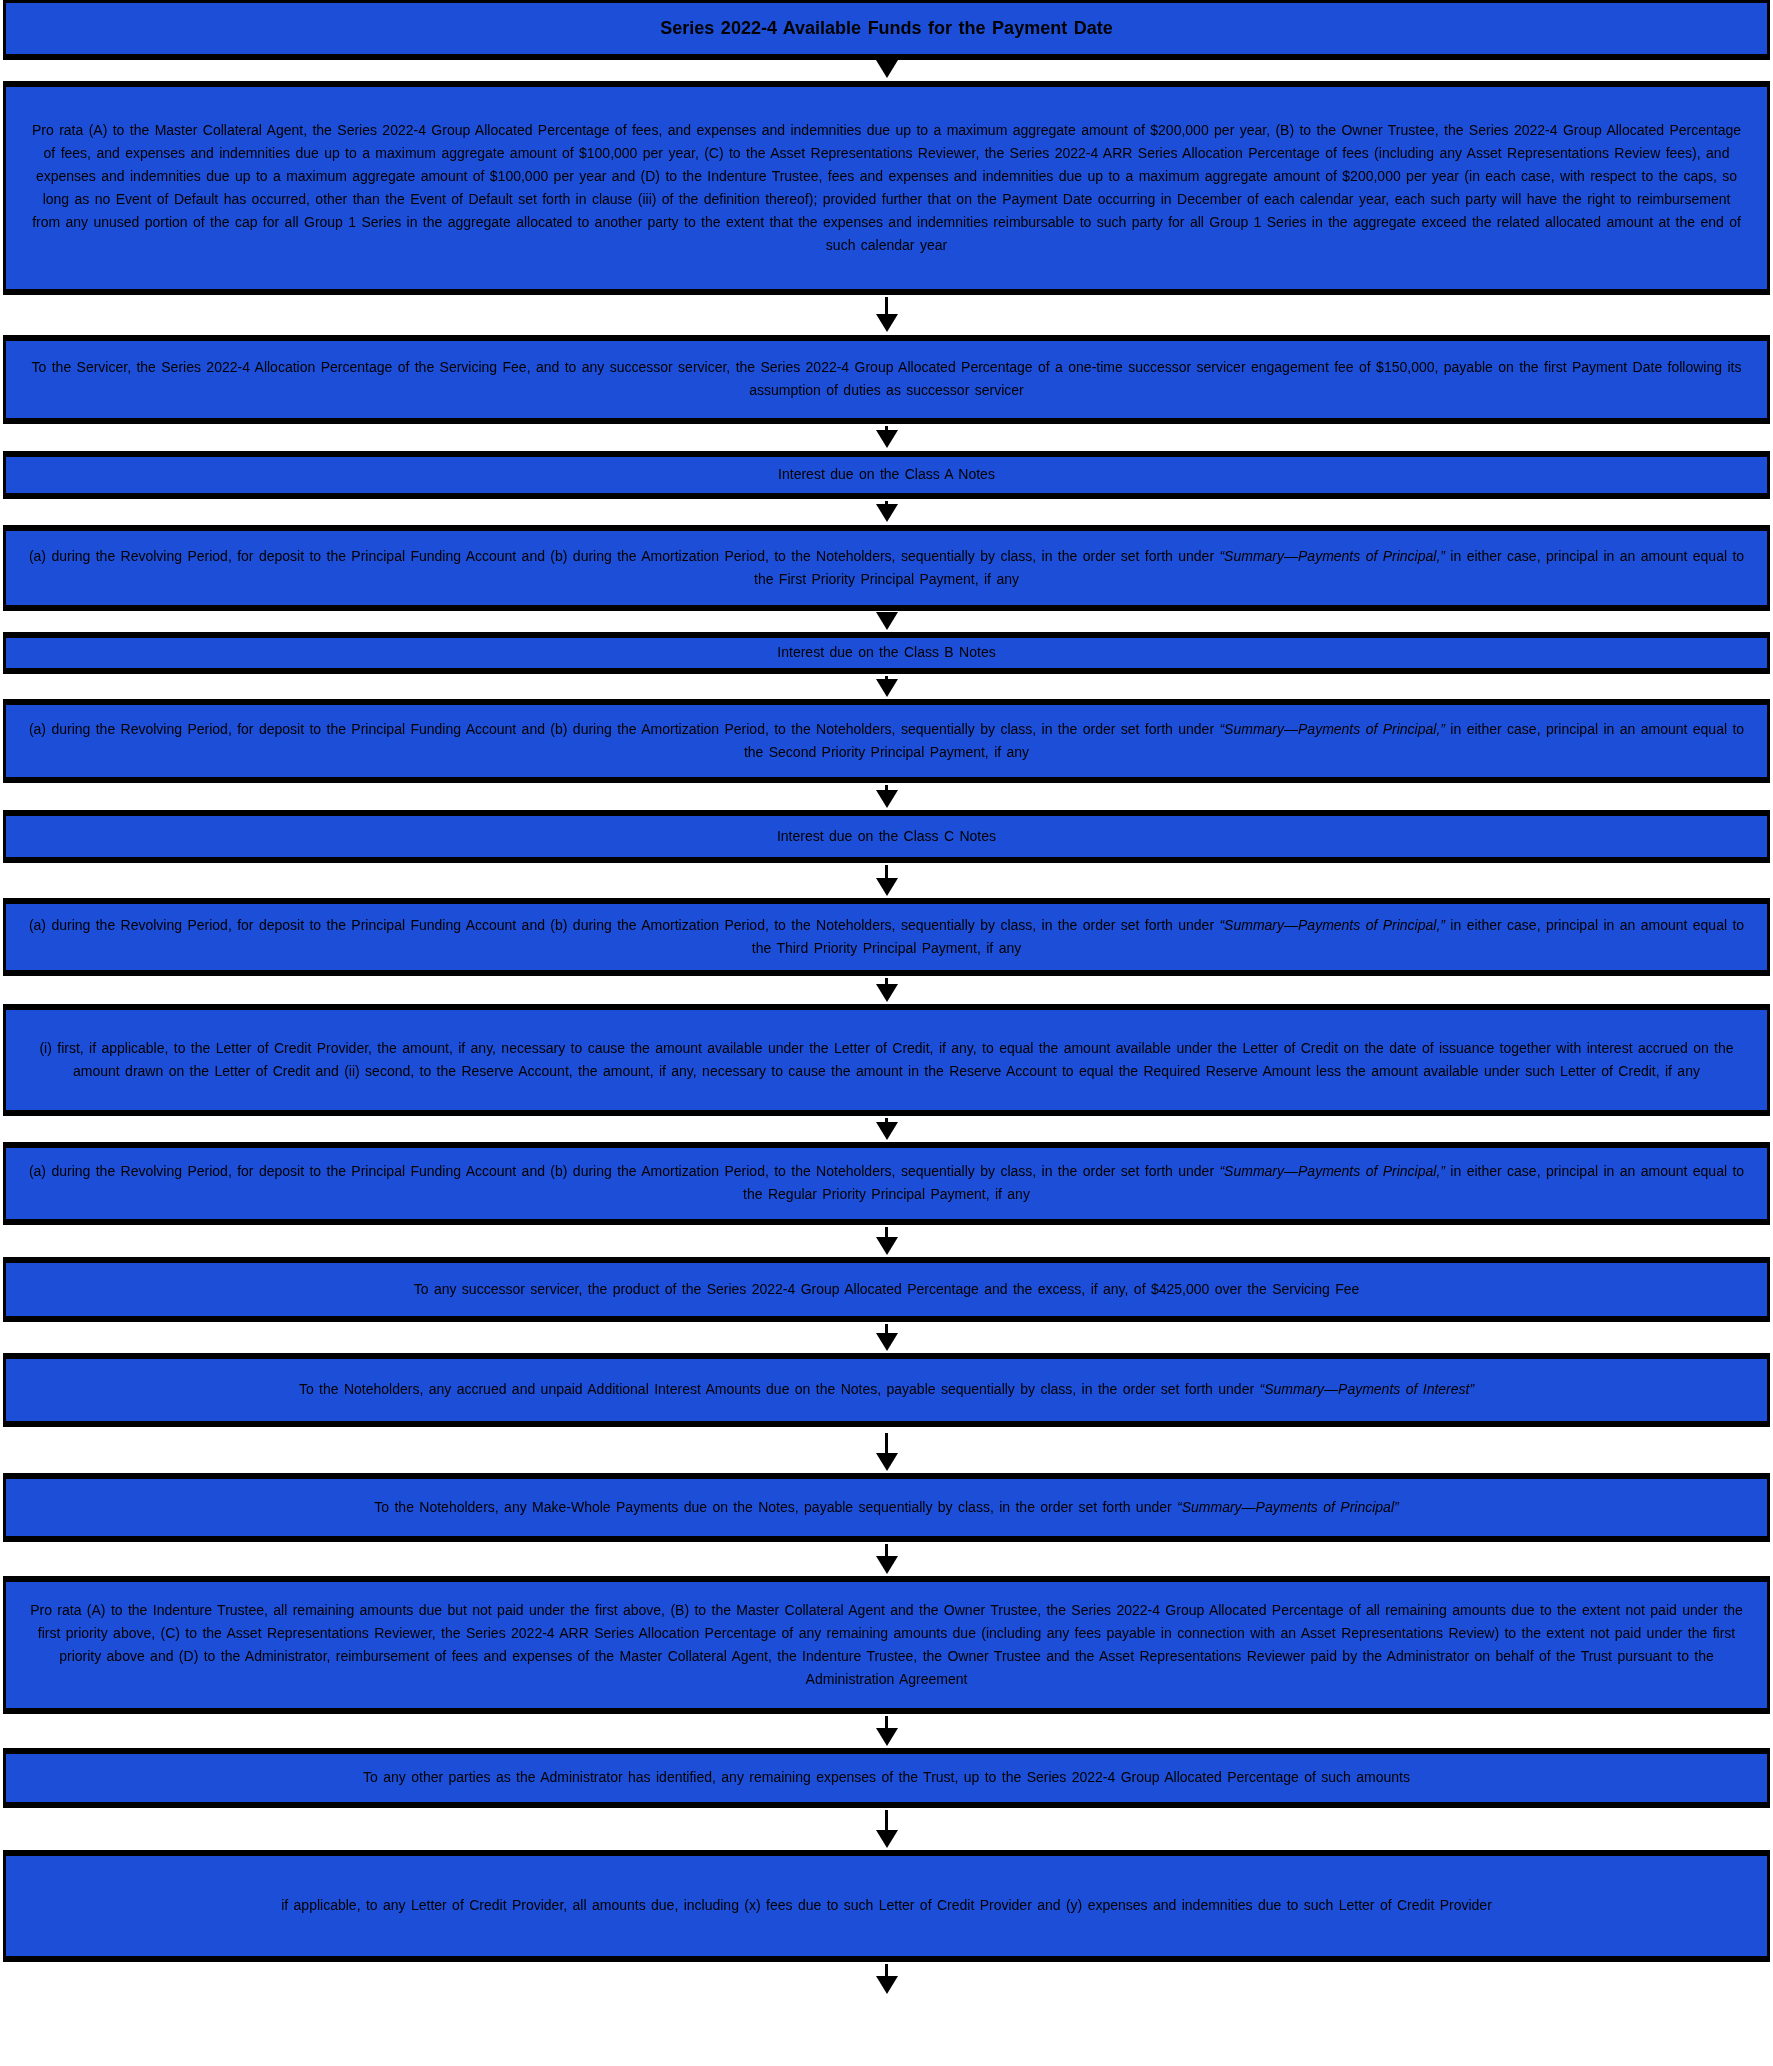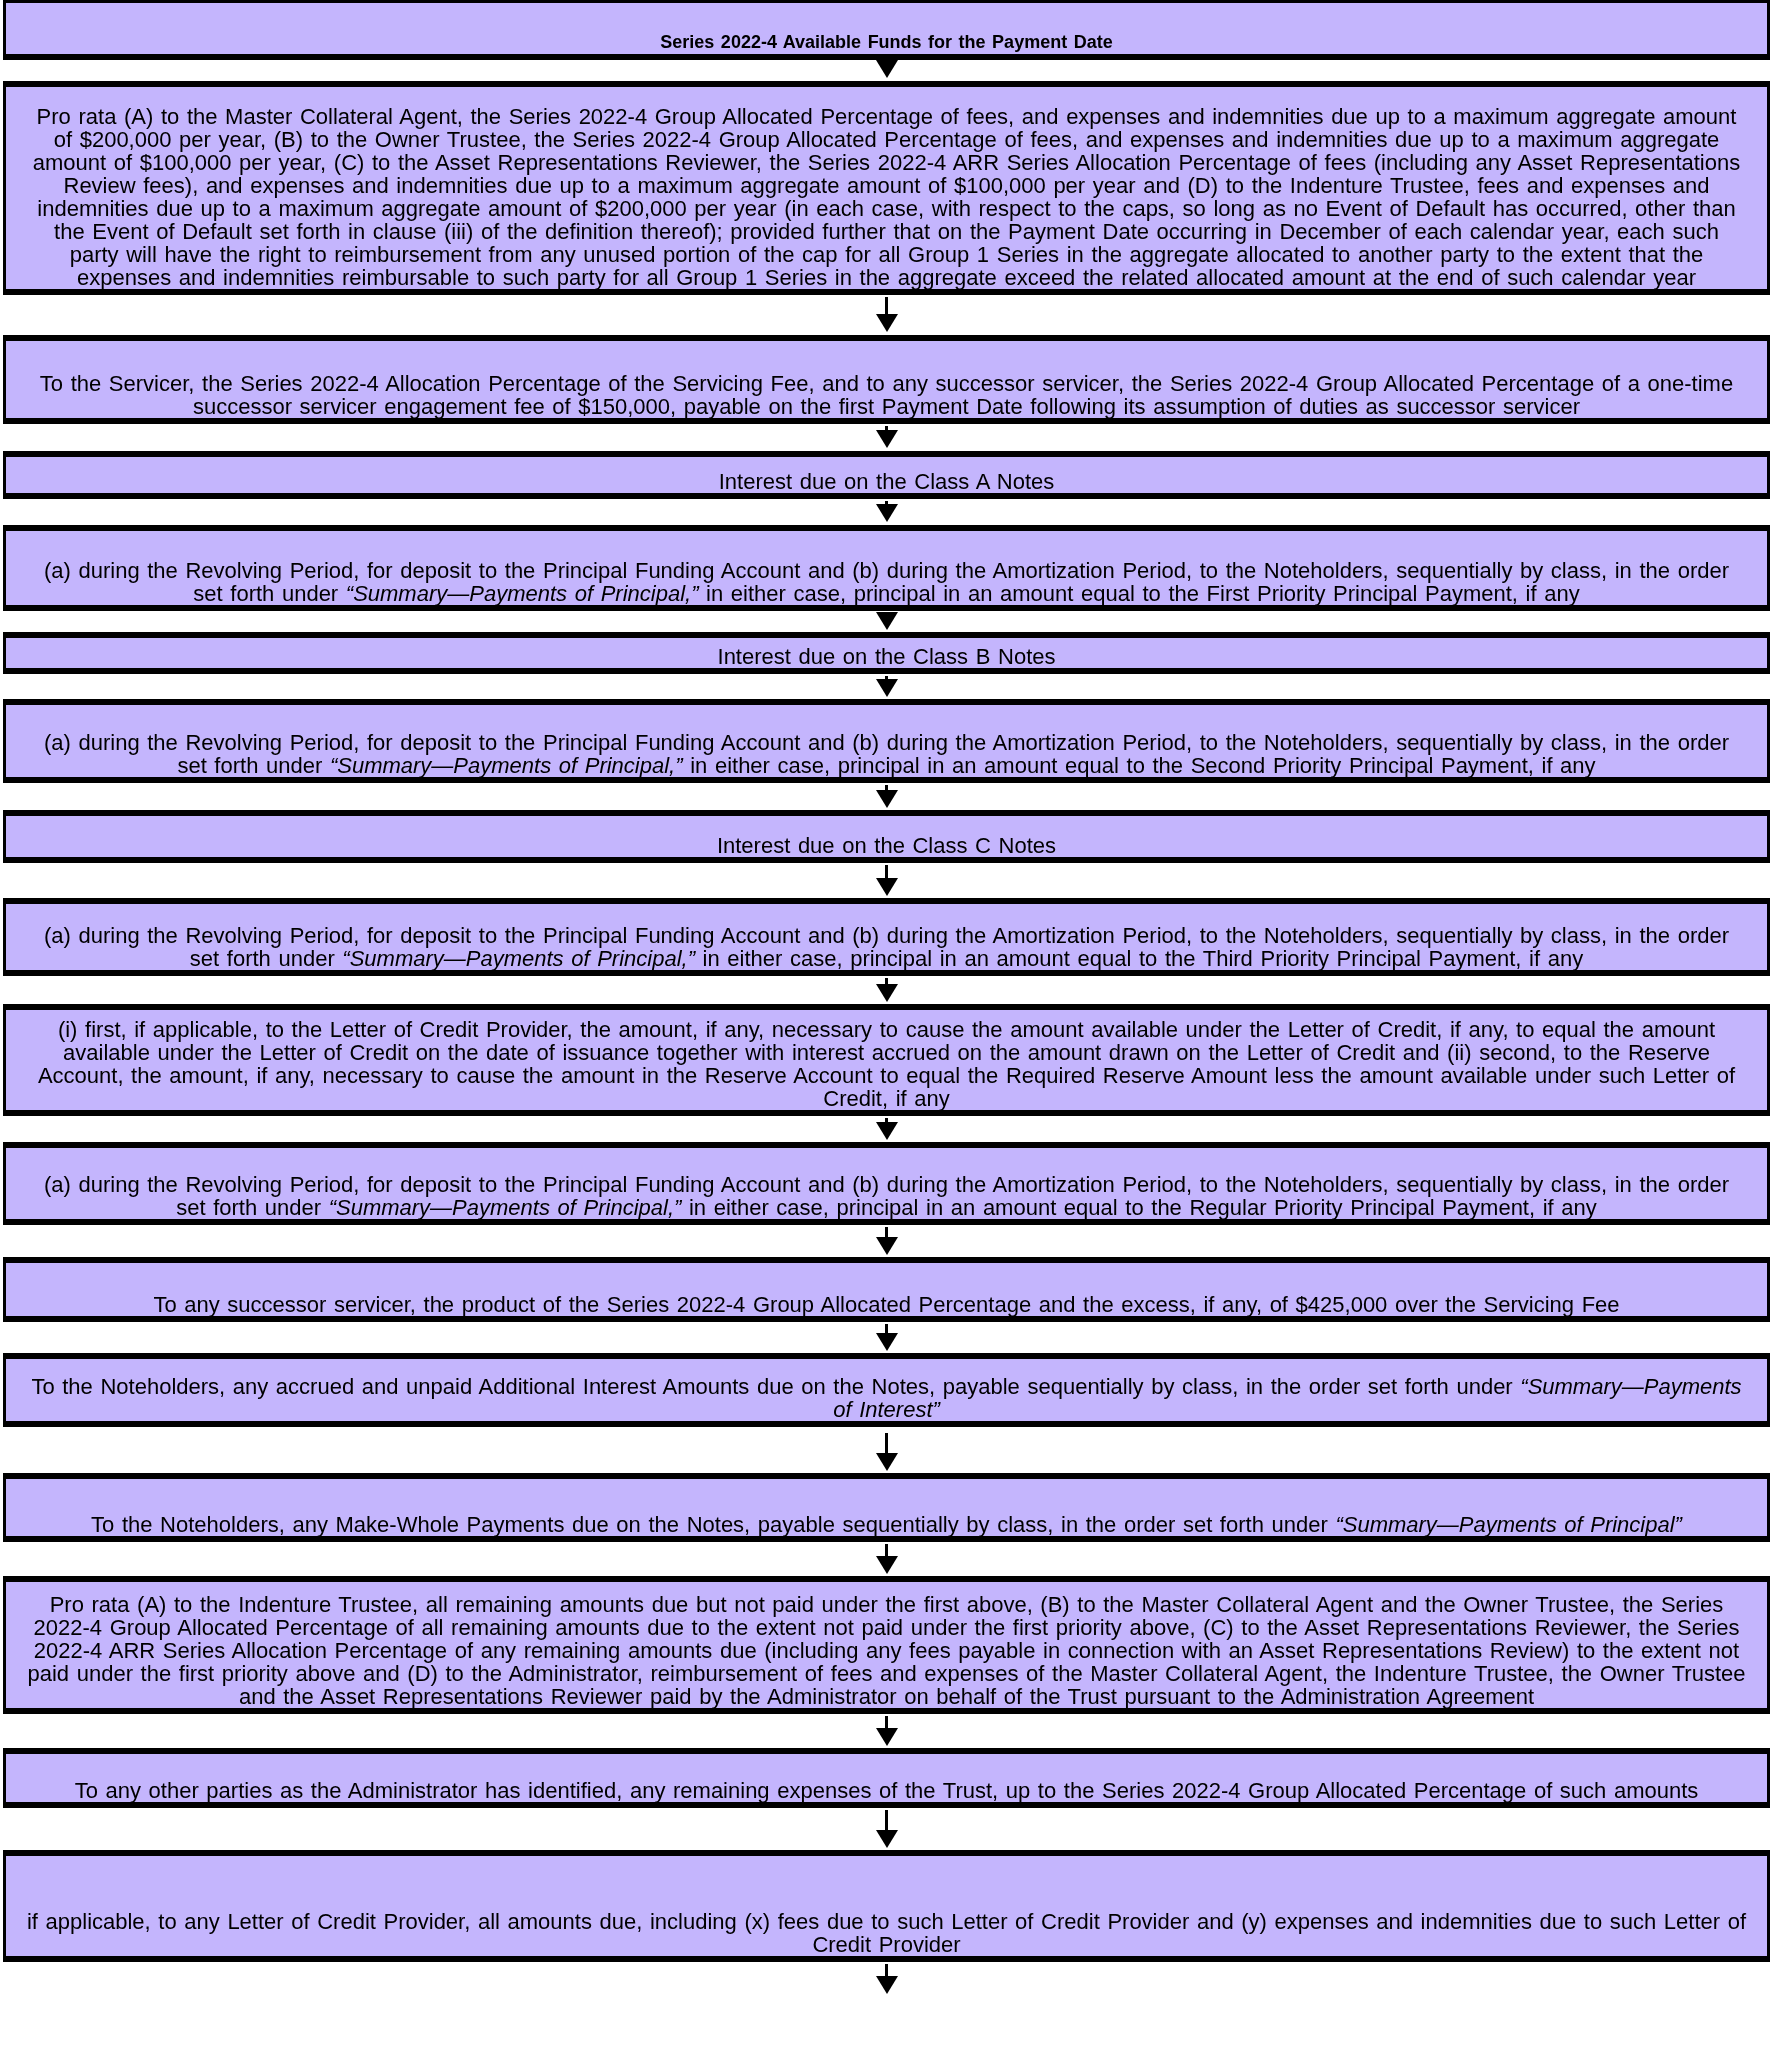--- a/index.html
+++ b/index.html
@@ -10,37 +10,37 @@
     color:#000;
     -webkit-font-smoothing:antialiased;
   }
   .flowchart{width:1773px;}
   .fc-box{
     box-sizing:border-box;
     margin:0 3.1px;
     border:3.8px solid #000;
     border-top-width:6.1px;
     border-bottom-width:6.1px;
-    background:#c4b5fd;
+    background:#1d4ed8;
     display:flex;
-    align-items:flex-end;
+    align-items:center;
     justify-content:center;
   }
   .fc-box--title{
     border-top-width:3.1px;
     border-bottom-width:6.1px;
     font-weight:bold;
   }
   .fc-text{
     margin:0;
     padding:0 20px;
     width:100%;
     box-sizing:border-box;
     text-align:center;
-    font-size:22px;
+    font-size:14px;
     line-height:23px;
     word-spacing:1.5px;
   }
   .fc-box--title .fc-text{font-size:18px;}
   .connector{
     box-sizing:border-box;
     display:flex;
     flex-direction:column;
     align-items:center;
     justify-content:flex-end;

